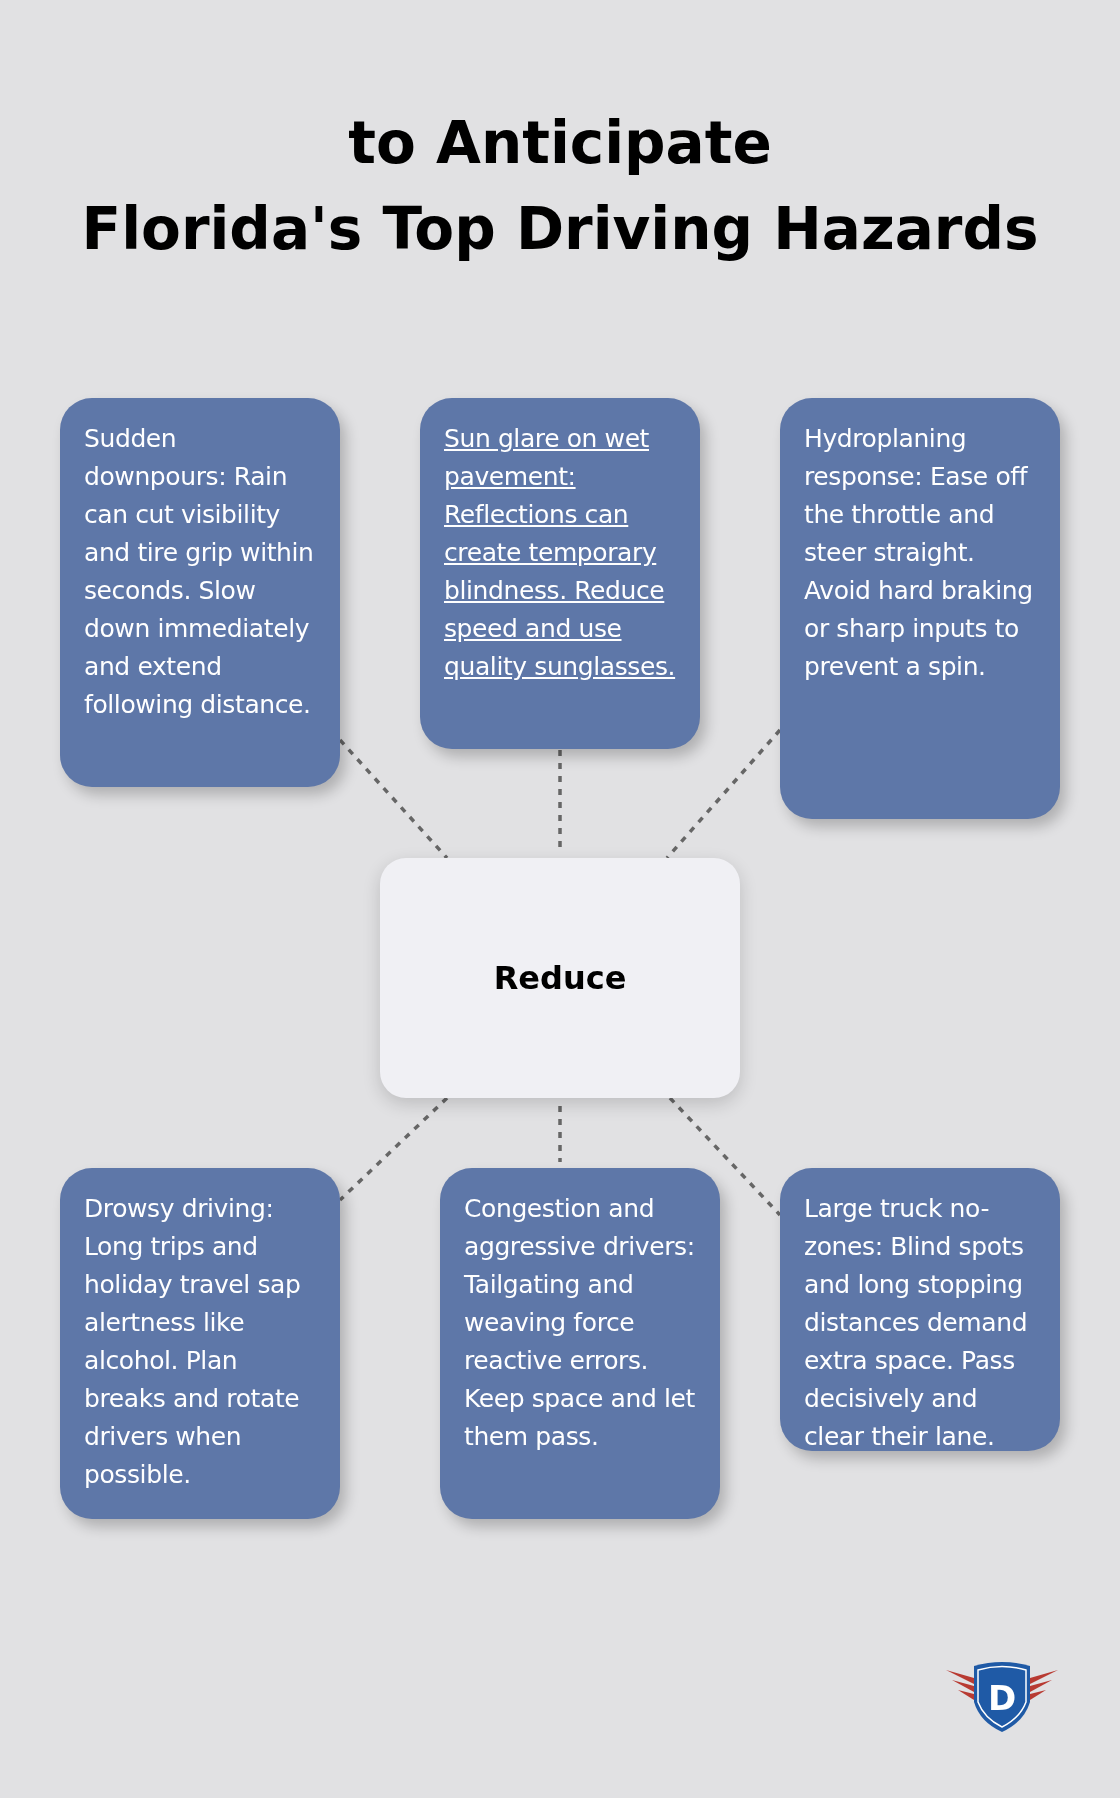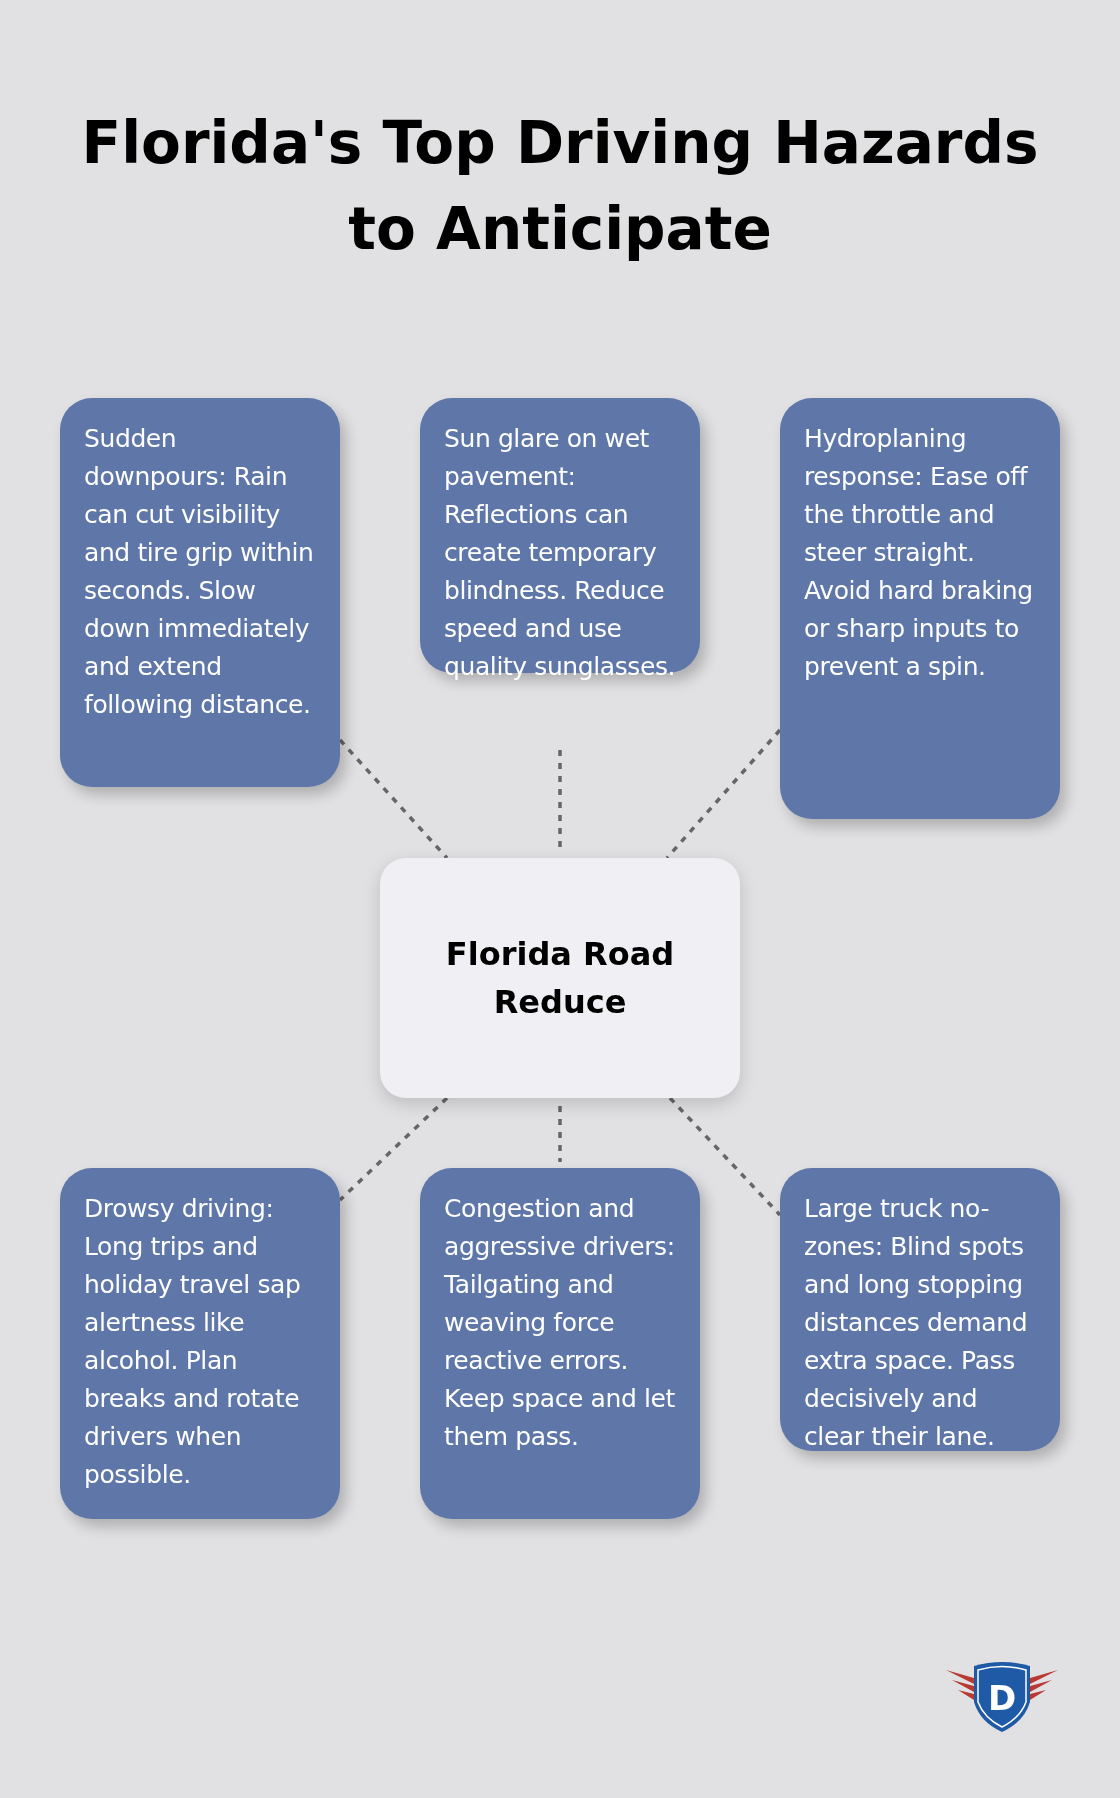--- a/index.html
+++ b/index.html
@@ -30,54 +30,53 @@
     display: flex; align-items: center; justify-content: center; flex-direction: column;
     text-align: center; font-weight: bold; font-size: 32px; line-height: 48px; color: #000;
   }
   .center span { display: block; }
   .logo { position: absolute; left: 944px; top: 1660px; width: 116px; height: 74px; }
 </style>
 </head>
 <body>
 
 <div class="title">
+  <span>to Anticipate</span>
   <span>Florida's Top Driving Hazards</span>
-  <span>to Anticipate</span>
 </div>
 
 <svg class="lines" width="1120" height="1798">
   <g stroke="#666" stroke-width="3.5" stroke-dasharray="6 7" fill="none">
     <line x1="340" y1="740" x2="447" y2="858"></line>
     <line x1="560" y1="750" x2="560" y2="852"></line>
     <line x1="780" y1="730" x2="667" y2="858"></line>
     <line x1="447" y1="1098" x2="340" y2="1200"></line>
     <line x1="560" y1="1106" x2="560" y2="1162"></line>
     <line x1="670" y1="1098" x2="780" y2="1215"></line>
   </g>
 </svg>
 
 <div class="card" style="left:60px; top:398px; height:389px;">
   <span>Sudden downpours: Rain can cut visibility and tire grip within seconds. Slow down immediately and extend following distance.</span>
 </div>
-<div class="card" style="left:420px; top:398px; height:275px;">
+<div class="card" style="left:420px; top:398px; height:351px;text-decoration:underline;">
   <span>Sun glare on wet pavement: Reflections can create temporary blindness. Reduce speed and use quality sunglasses.</span>
 </div>
 <div class="card" style="left:780px; top:398px; height:421px;">
   <span>Hydroplaning response: Ease off the throttle and steer straight. Avoid hard braking or sharp inputs to prevent a spin.</span>
 </div>
 
 <div class="center">
-  <span>Florida Road</span>
   <span>Reduce</span>
 </div>
 
 <div class="card" style="left:60px; top:1168px; height:351px;">
   <span>Drowsy driving: Long trips and holiday travel sap alertness like alcohol. Plan breaks and rotate drivers when possible.</span>
 </div>
-<div class="card" style="left:420px; top:1168px; height:351px;">
+<div class="card" style="left:440px; top:1168px; height:351px;">
   <span>Congestion and aggressive drivers: Tailgating and weaving force reactive errors. Keep space and let them pass.</span>
 </div>
 <div class="card" style="left:780px; top:1168px; height:283px;">
   <span>Large truck no-zones: Blind spots and long stopping distances demand extra space. Pass decisively and clear their lane.</span>
 </div>
 
 <svg class="logo" viewBox="0 0 116 74">
   <g fill="#b83a32">
     <path d="M2 10 L30 18 L30 24 Z"></path>
     <path d="M8 20 L30 26 L30 32 Z"></path>

